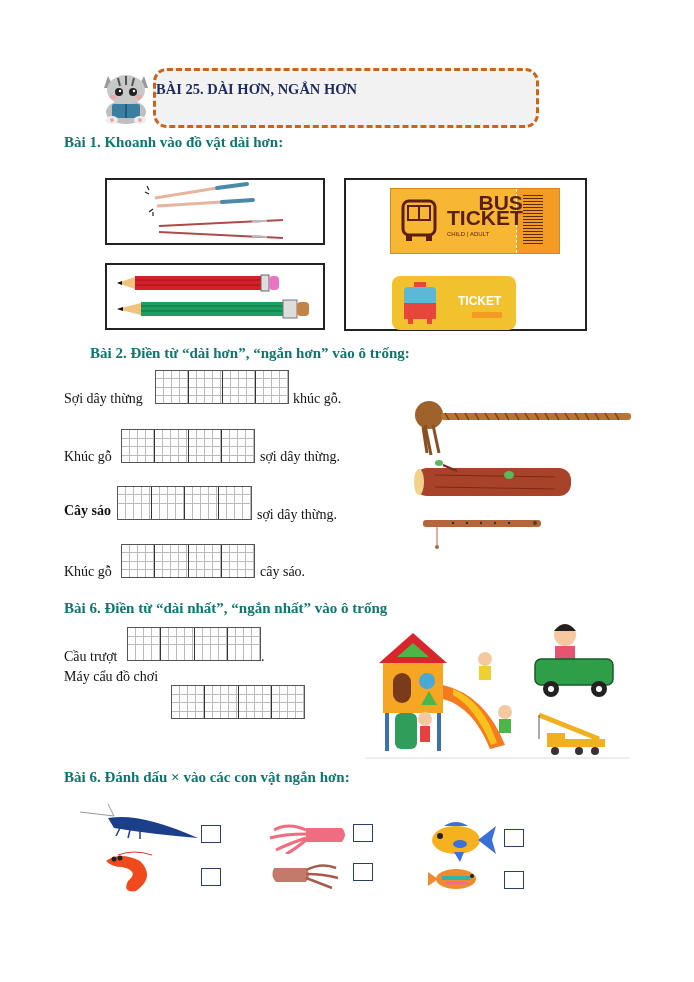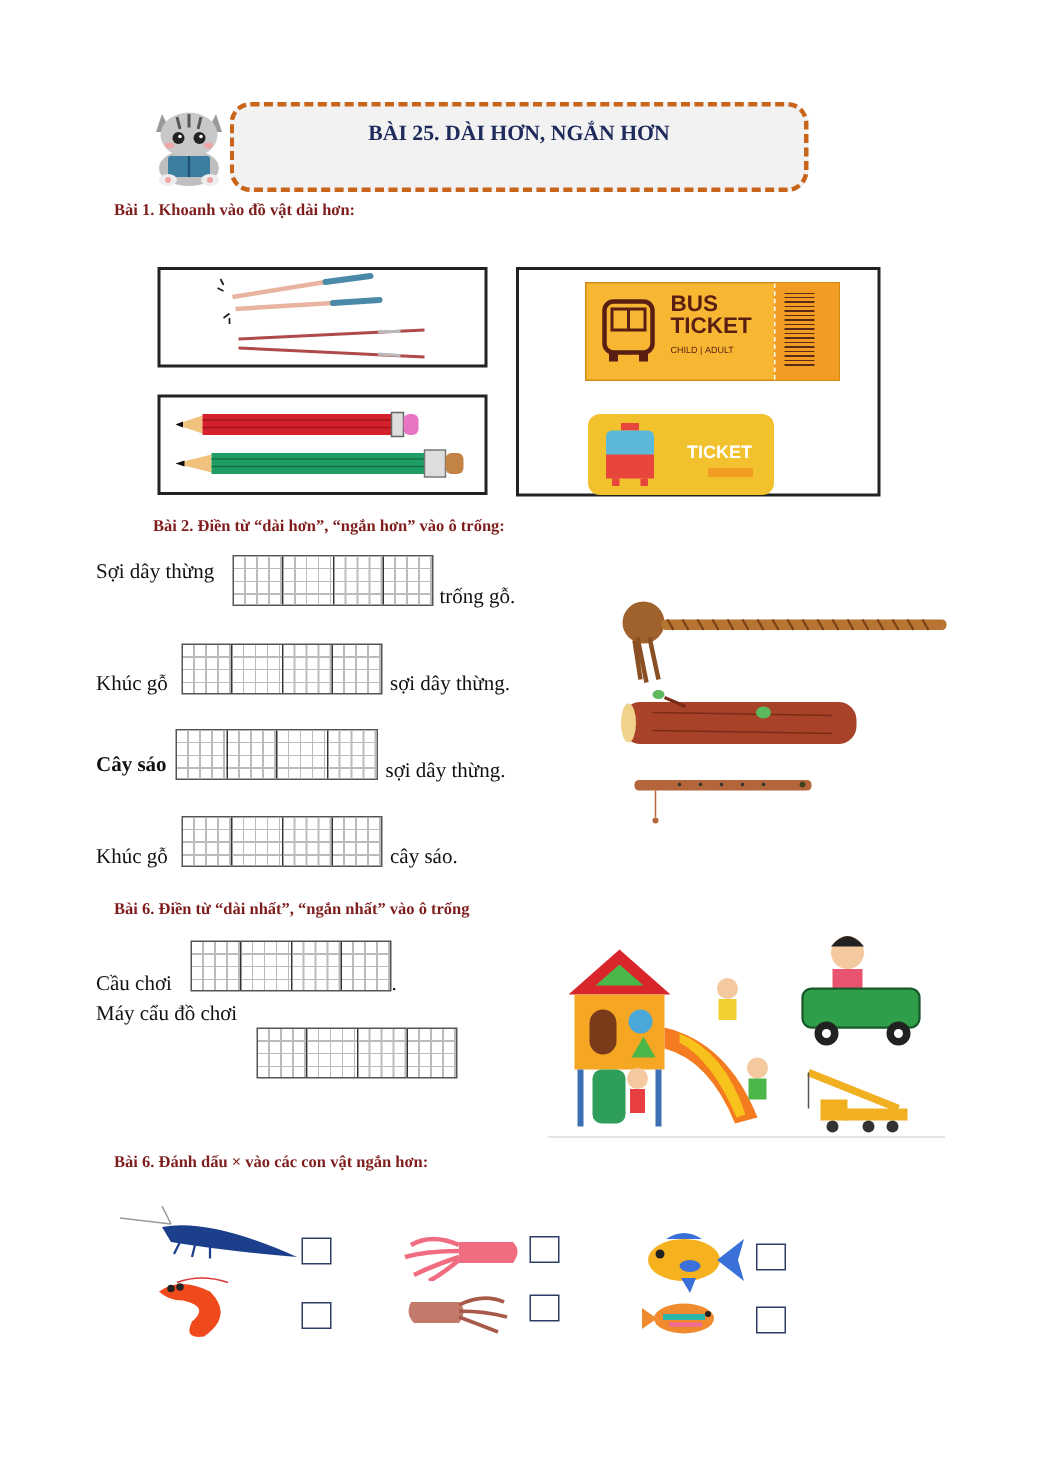--- a/index.html
+++ b/index.html
@@ -1,21 +1,21 @@
 <!DOCTYPE html>
 <html><head>
 <meta charset="utf-8">
 <style>
   html,body{margin:0;padding:0;background:#fff;}
   body{width:694px;height:982px;position:relative;overflow:hidden;font-family:"Liberation Serif","DejaVu Serif",serif;color:#111;}
   .abs{position:absolute;}
-  .heading{position:absolute;left:76px;font-weight:bold;color:#7f1d1d;font-size:11px;white-space:nowrap;}
+  .heading{position:absolute;left:64px;font-weight:bold;color:#0f766e;font-size:15px;white-space:nowrap;}
   .line-text{position:absolute;font-size:14px;white-space:nowrap;color:#111;}
   
-  .title-box{position:absolute;left:153px;top:68px;width:386px;height:60px;border:3px dashed #c9651b;border-radius:14px;background:#f2f2f2;box-sizing:border-box;text-align:center;}
+  .title-box{position:absolute;left:153px;top:68px;width:386px;height:60px;border:3px dashed #c9651b;border-radius:14px;background:#f2f2f2;box-sizing:border-box;text-align:left;}
   .title-box .t{font-weight:bold;color:#1f2a5c;font-size:14.5px;line-height:20px;}
   .title-box .t1{margin-top:8px;}
   
   .grid{position:absolute;height:34px;border:1px solid #555;box-sizing:border-box;display:flex;background:#fff;}
   .grid .cell{flex:1;border-right:1.5px solid #333;box-sizing:border-box;
      background-image:
        repeating-linear-gradient(to right, transparent 0, transparent 7px, #bbb 7px, #bbb 8px),
        repeating-linear-gradient(to bottom, transparent 0, transparent 7.5px, #bbb 7.5px, #bbb 8.5px);}
   .grid .cell:last-child{border-right:none;}
   .frame{position:absolute;border:2px solid #222;box-sizing:border-box;background:#fff;}
@@ -89,21 +89,21 @@
     <div class="abs" style="right:0;top:0;width:42px;height:64px;background:#f39c23;border-left:1px dashed #fff;">
       <div class="abs" style="left:6px;top:6px;width:20px;height:50px;background:repeating-linear-gradient(to bottom,#5a2a16 0,#5a2a16 1px,transparent 1px,transparent 3px);"></div>
     </div>
     <svg class="abs" style="left:8px;top:10px;" width="40" height="44" viewBox="0 0 40 44">
       <rect x="4" y="2" width="32" height="34" rx="6" fill="none" stroke="#5a1f12" stroke-width="3"></rect>
       <rect x="9" y="7" width="22" height="14" fill="none" stroke="#5a1f12" stroke-width="2"></rect>
       <line x1="20" y1="7" x2="20" y2="21" stroke="#5a1f12" stroke-width="2"></line>
       <rect x="7" y="36" width="6" height="6" fill="#5a1f12"></rect>
         <rect x="27" y="36" width="6" height="6" fill="#5a1f12"></rect>
     </svg>
-    <div class="abs" style="left:56px;top:6px;font-family:'Liberation Sans',sans-serif;font-weight:bold;color:#5a1f12;font-size:15px;line-height:15px;">
+    <div class="abs" style="left:56px;top:6px;font-family:'Liberation Sans',sans-serif;font-weight:bold;color:#5a1f12;font-size:21px;line-height:15px;text-align:right;">
       <div>BUS</div>
       <div>TICKET</div>
     </div>
     <div class="abs" style="left:56px;top:42px;font-family:'Liberation Sans',sans-serif;color:#5a1f12;font-size:6px;">
       <span>CHILD</span>&nbsp;|&nbsp;<span>ADULT</span>
     </div>
   </div>
   <div class="abs" style="left:46px;top:96px;width:124px;height:54px;background:#f2c12e;border-radius:8px;">
     <svg class="abs" style="left:10px;top:6px;" width="36" height="44" viewBox="0 0 36 44">
       <rect x="12" y="0" width="12" height="5" fill="#e8453c"></rect>
@@ -112,28 +112,28 @@
       <rect x="6" y="37" width="5" height="5" fill="#e8453c"></rect>
         <rect x="25" y="37" width="5" height="5" fill="#e8453c"></rect>
     </svg>
     <div class="abs" style="left:66px;top:18px;font-family:'Liberation Sans',sans-serif;font-weight:bold;color:#fff;font-size:12px;">TICKET</div>
     <div class="abs" style="left:80px;top:36px;width:30px;height:6px;background:#f39c23;"></div>
   </div>
 </div>
 
 <div class="heading" style="top:345px;margin-left:26px;">Bài 2. Điền từ “dài hơn”, “ngắn hơn” vào ô trống:</div>
 
-<div class="line-text" style="left:64px;top:374px;">Sợi dây thừng</div>
+<div class="line-text" style="left:64px;top:391px;">Sợi dây thừng</div>
 <div class="grid" style="left:155px;top:370px;width:134px;">
     <div class="cell"></div>
     <div class="cell"></div>
     <div class="cell"></div>
     <div class="cell"></div>
   </div>
-<div class="line-text" style="left:293px;top:391px;">trống gỗ.</div>
+<div class="line-text" style="left:293px;top:391px;">khúc gỗ.</div>
 
 <div class="line-text" style="left:64px;top:449px;">Khúc gỗ</div>
 <div class="grid" style="left:121px;top:429px;width:134px;">
     <div class="cell"></div>
     <div class="cell"></div>
     <div class="cell"></div>
     <div class="cell"></div>
   </div>
 <div class="line-text" style="left:260px;top:449px;">sợi dây thừng.</div>
 
@@ -179,21 +179,21 @@
       <circle cx="90" cy="128" r="1.2" fill="#333"></circle>
       <circle cx="104" cy="128" r="1.2" fill="#333"></circle>
       <circle cx="130" cy="128" r="2" fill="#442"></circle>
     <line x1="32" y1="132" x2="32" y2="150" stroke="#b5653a"></line>
     <circle cx="32" cy="152" r="2" fill="#b5653a"></circle>
   </g>
 </svg>
 
 <div class="heading" style="top:600px;">Bài 6. Điền từ “dài nhất”, “ngắn nhất” vào ô trống</div>
 
-<div class="line-text" style="left:64px;top:649px;">Cầu chơi</div>
+<div class="line-text" style="left:64px;top:649px;">Cầu trượt</div>
 <div class="grid" style="left:127px;top:627px;width:134px;">
     <div class="cell"></div>
     <div class="cell"></div>
     <div class="cell"></div>
     <div class="cell"></div>
   </div>
 <div class="line-text" style="left:261px;top:649px;">.</div>
 
 <div class="line-text" style="left:64px;top:669px;">Máy cẩu đồ chơi</div>
 <div class="grid" style="left:171px;top:685px;width:134px;">

